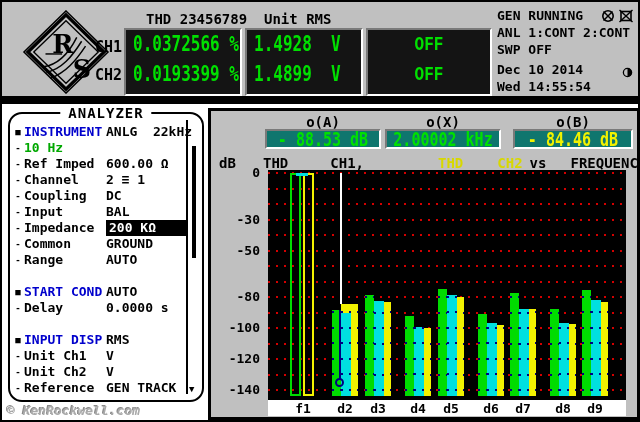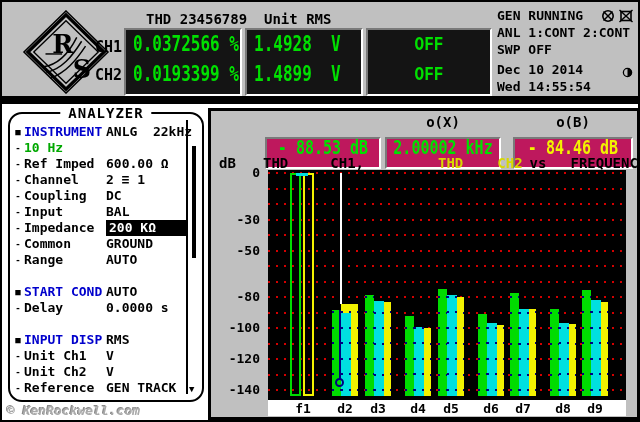--- a/index.html
+++ b/index.html
@@ -36,21 +36,21 @@
   .mval.vgreen{color:#00a800;}
   .mval.hl{background:#000;color:#fff;padding-left:3px;}
   .scrollbar{position:absolute;top:6px;bottom:6px;right:2px;width:12px;border-left:2px solid #000;}
   .scroll-thumb{position:absolute;left:4px;top:26px;width:4px;height:112px;background:#000;}
   .scroll-arrow{position:absolute;bottom:0;left:1px;font-size:9px;line-height:10px;}
 
   
   .chart-panel{position:absolute;left:206px;top:106px;width:432px;height:312px;background:#c0c0c0;
                border:3px solid #000;box-sizing:border-box;}
   .obox-label{position:absolute;top:3px;font-size:14px;text-align:center;}
-  .obox{position:absolute;top:26px;height:32px;background:#be185d;border:2px solid;
+  .obox{position:absolute;top:18px;height:20px;background:#0f766e;border:2px solid;
         border-color:#7a7a7a #ffffff #ffffff #7a7a7a;box-sizing:border-box;
         text-align:center;font-size:15px;line-height:19px;white-space:pre;}
   .chart-title{position:absolute;top:44px;left:52px;font-size:14px;white-space:pre;}
   .chart-title .t-yellow{color:#d8d800;}
   .db-unit{position:absolute;left:8px;top:44px;font-size:14px;}
   .ylabels{position:absolute;left:2px;top:59px;width:50px;height:230px;}
   .ylab{position:absolute;right:3px;font-size:13px;height:14px;line-height:14px;}
   .plot{position:absolute;left:57px;top:59px;width:358px;height:230px;background:#000;overflow:hidden;}
   .gridline{position:absolute;left:0;width:100%;height:2px;
             background:repeating-linear-gradient(90deg,#d40000 0 2px,transparent 2px 8px);}
@@ -221,20 +221,21 @@
     </div>
 
     <div class="scrollbar">
       <div class="scroll-thumb"></div>
       <div class="scroll-arrow">▼</div>
     </div>
   </div>
 
   <div class="chart-panel">
 
+    <span class="obox-label" style="left:54px;width:116px;">o(A)</span>
     <span class="obox-label" style="left:302px;width:120px;">o(B)</span>
     <span class="obox-label" style="left:174px;width:116px;">o(X)</span>
 
     <div class="obox green" style="left:54px;width:116px;"><span class="vga">- 88.53 dB</span></div>
     <div class="obox green" style="left:174px;width:116px;"><span class="vga">2.00002 kHz</span></div>
     <div class="obox yellow" style="left:302px;width:120px;"><span class="vga">- 84.46 dB</span></div>
 
     <span class="db-unit">dB</span>
 
     <div class="chart-title"><span>THD</span><span style="margin-left:42px;">CH1,</span><span class="t-yellow" style="margin-left:74px;">THD</span><span class="t-yellow" style="margin-left:34px;">CH2</span><span style="margin-left:7px;">vs</span><span style="margin-left:24px;">FREQUENCY/Hz</span></div>

